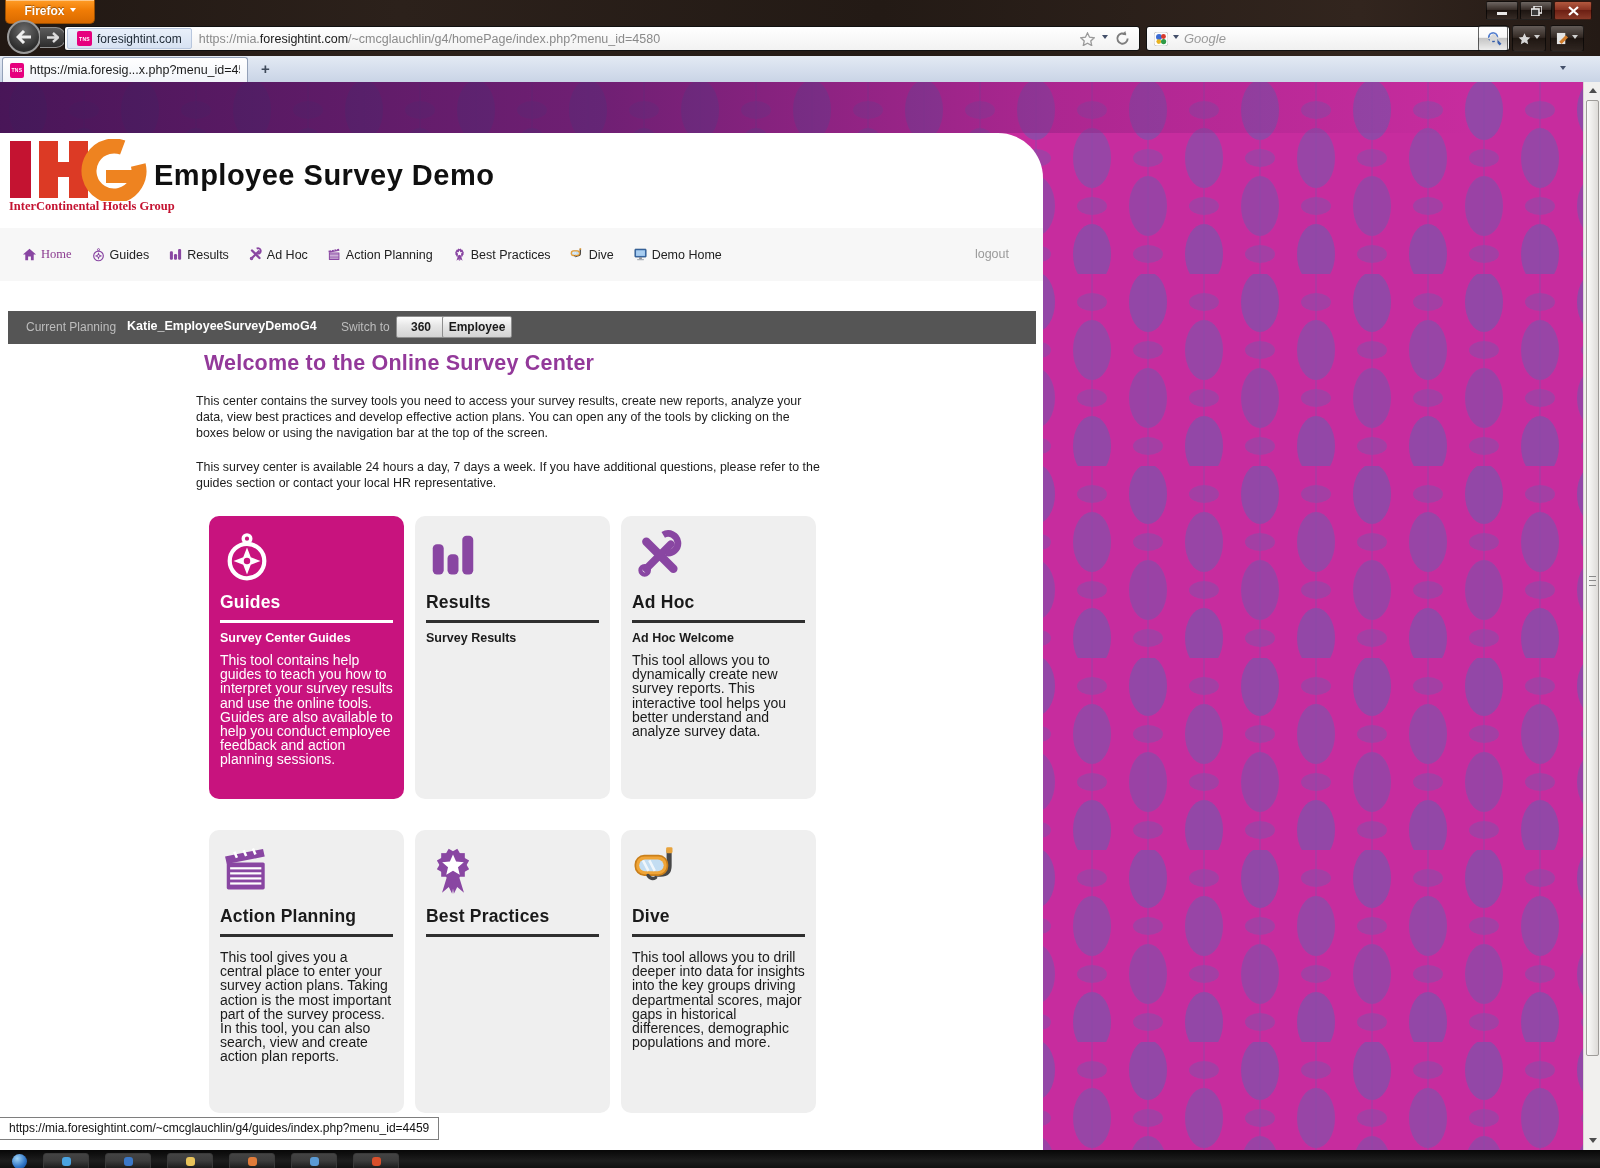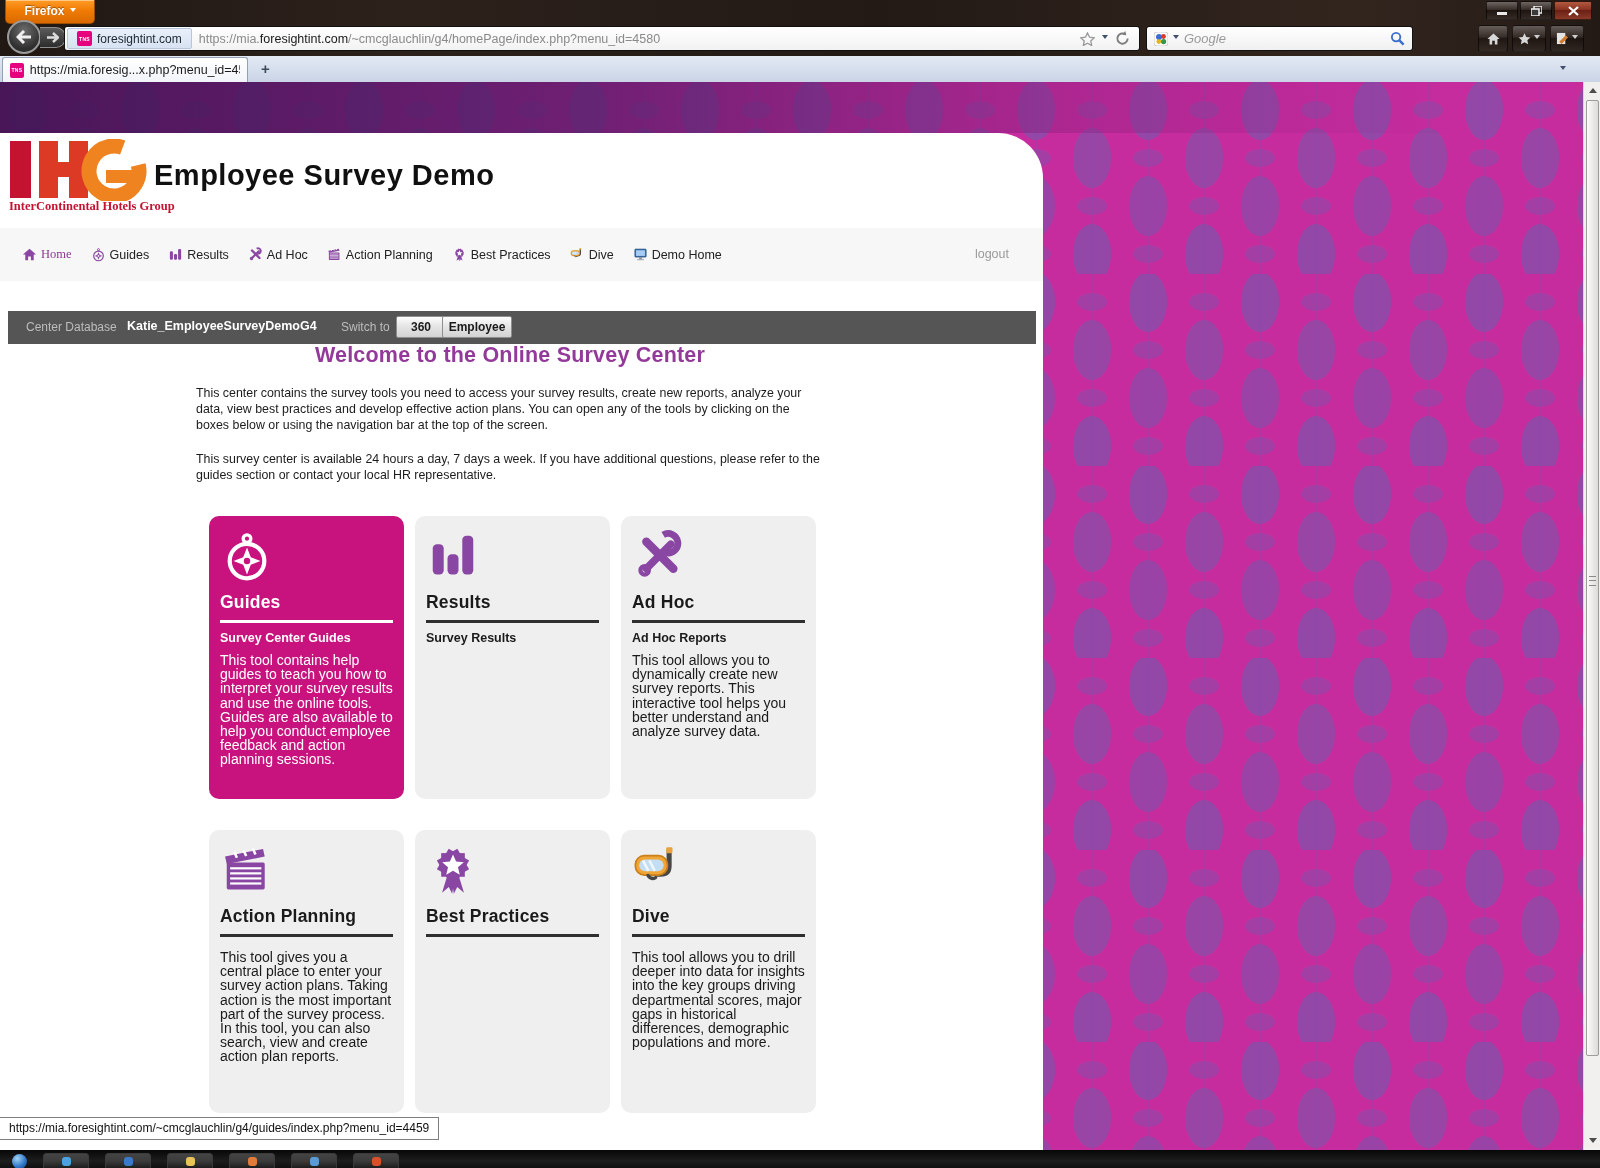--- a/index.html
+++ b/index.html
@@ -30,21 +30,21 @@
           background:linear-gradient(#fff,#f2f2f2);border:1px solid #111;box-sizing:border-box;
           display:flex;align-items:center;}
   .identity{display:flex;align-items:center;gap:5px;height:21px;margin-left:2px;padding:0 9px;
             background:linear-gradient(#e9f0fa,#d7e2f2);border-radius:2px;border:1px solid #b7c6dd;box-sizing:border-box;}
   .favicon{width:15px;height:15px;border-radius:2px;background:#e6007e;color:#fff;font-weight:bold;
            font-size:5px;display:flex;align-items:center;justify-content:center;letter-spacing:.3px;}
   .identity-label{font-size:12px;color:#1c2733;}
   .url-text{font-size:12.5px;color:#8a8a8a;margin-left:7px;white-space:nowrap;overflow:hidden;flex:1;}
   .url-domain{color:#1a1a1a;}
   .urlbar-icons{display:flex;align-items:center;gap:7px;padding-right:9px;}
-  .searchbar{position:absolute;left:1146px;top:26px;width:267px;height:25px;border-radius:3px;
+  .searchbar{position:absolute;left:1146px;top:26px;width:364px;height:25px;border-radius:3px;
              background:linear-gradient(#fff,#f0f0f0);border:1px solid #111;box-sizing:border-box;
              display:flex;align-items:center;padding:0 7px;gap:5px;}
   .search-ph{flex:1;font-size:13px;color:#9a9a9a;font-style:italic;}
   .tool-btn{position:absolute;top:25px;height:27px;border:1px solid rgba(0,0,0,.6);border-radius:3px;
             background:linear-gradient(rgba(255,255,255,.28),rgba(255,255,255,.06) 45%,rgba(0,0,0,.2) 50%,rgba(255,255,255,.05));
             display:flex;align-items:center;justify-content:center;gap:3px;box-sizing:border-box;}
   .caret-down{width:0;height:0;border:3px solid transparent;border-top:4px solid #cfcfcf;}
   .caret-down.dark{border-top-color:#44506a;}
 
   .tabstrip{position:absolute;left:0;top:56px;width:1600px;height:26px;
@@ -76,21 +76,21 @@
 
   .dbbar{position:absolute;left:8px;top:178px;width:1028px;height:33px;background:#555555;}
   .db-label{position:absolute;left:18px;top:9px;font-size:12px;color:#bdbdbd;}
   .db-value{position:absolute;left:119px;top:8px;font-size:12.5px;font-weight:bold;color:#fff;}
   .db-switch{position:absolute;left:333px;top:9px;font-size:12px;color:#bdbdbd;}
   .db-btn{position:absolute;top:5px;height:22px;background:linear-gradient(#fdfdfd,#e6e6e6 45%,#d3d3d3);
           border:1px solid #8e8e8e;border-radius:2px;font-weight:bold;font-size:12px;color:#1a1a1a;
           text-align:center;line-height:20px;box-sizing:border-box;}
 
   .intro{position:absolute;left:196px;top:210px;width:628px;}
-  .intro h1{margin:0;text-align:center;font-size:21.5px;color:#93399a;letter-spacing:.2px;}
+  .intro h1{margin:8px;text-align:left;font-size:21.5px;color:#93399a;letter-spacing:.2px;}
   .intro p{margin:17px 0 0;font-size:12.4px;line-height:16.2px;color:#1c1c1c;}
 
   .cards{position:absolute;left:209px;top:383px;width:628px;display:grid;
          grid-template-columns:195px 195px 195px;grid-auto-rows:283px;column-gap:11px;row-gap:31px;}
   .card{border-radius:10px;background:#efefef;box-sizing:border-box;padding:13px 11px;color:#1a1a1a;}
   .card.pink{background:#c8137e;color:#fff;}
   .card-icon{width:54px;height:54px;display:block;color:#8946a2;}
   .card.pink .card-icon{color:#fff;}
   .card h3{margin:9px 0 0;font-size:17.5px;letter-spacing:.2px;}
   .card-rule{height:3px;background:#2f2f2f;margin-top:7px;}
@@ -370,21 +370,21 @@
         <div class="nav-item">
           <svg class="nav-icon" viewBox="0 0 64 64">
               <use href="#sym-monitor"></use>
             </svg>
           <span>Demo Home</span>
         </div>
         <div class="logout">logout</div>
       </div>
 
       <div class="dbbar">
-        <span class="db-label">Center Database</span>
+        <span class="db-label">Current Planning</span>
         <span class="db-value">Katie_EmployeeSurveyDemoG4</span>
         <span class="db-switch">Switch to</span>
         <div class="db-btn" style="left:388px;width:50px;">360</div>
         <div class="db-btn" style="left:434px;width:70px;">Employee</div>
       </div>
 
       <div class="intro">
         <h1>Welcome to the Online Survey Center</h1>
         <p>This center contains the survey tools you need to access your survey results, create new reports, analyze your data, view best practices and develop effective action plans. You can open any of the tools by clicking on the boxes below or using the navigation bar at the top of the screen.</p>
         <p>This survey center is available 24 hours a day, 7 days a week. If you have additional questions, please refer to the guides section or contact your local HR representative.</p>
@@ -407,21 +407,21 @@
           <h3>Results</h3>
           <div class="card-rule"></div>
           <h4>Survey Results</h4>
         </div>
         <div class="card">
           <svg class="card-icon" viewBox="0 0 64 64">
               <use href="#sym-tools"></use>
             </svg>
           <h3>Ad Hoc</h3>
           <div class="card-rule"></div>
-          <h4>Ad Hoc Reports</h4>
+          <h4>Ad Hoc Welcome</h4>
           <p>This tool allows you to dynamically create new survey reports. This interactive tool helps you better understand and analyze survey data.</p>
         </div>
         <div class="card">
           <svg class="card-icon" viewBox="0 0 64 64">
               <use href="#sym-clapper"></use>
             </svg>
           <h3>Action Planning</h3>
           <div class="card-rule"></div>
           <p class="no-sub">This tool gives you a central place to enter your survey action plans. Taking action is the most important part of the survey process. In this tool, you can also search, view and create action plan reports.</p>
         </div>

